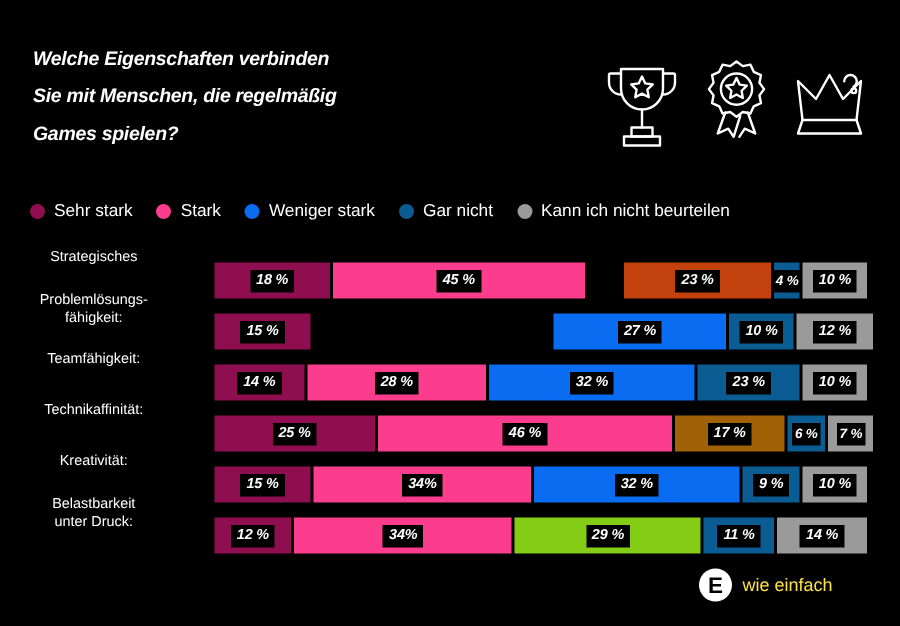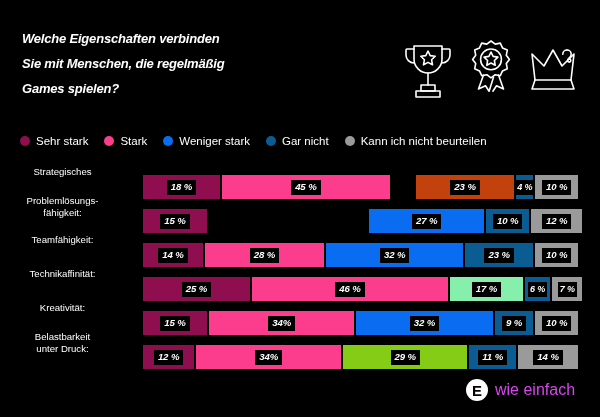--- a/index.html
+++ b/index.html
@@ -131,22 +131,22 @@
     background: #ffffff;
     color: #000000;
     font-size: 15px;
     font-weight: bold;
     display: flex;
     align-items: center;
     justify-content: center;
     line-height: 1;
   }
   #logo-text {
-    color: #d946ef;
-    font-size: 16px;
+    color: #fde047;
+    font-size: 12px;
     line-height: 18px;
   }
 </style>
 </head>
 <body>
 
 <div id="page">
 
   <div id="title">
       <span class="tline">Welche Eigenschaften verbinden</span>
@@ -278,21 +278,21 @@
         <div class="row-label">
           <span>Technikaffinität:</span>
         </div>
         <div class="bars">
           <div class="seg" style="left: 0px; width: 106.75px; background: rgb(142, 14, 80);">
             <span class="seg-val">25 %</span>
           </div>
           <div class="seg" style="left: 108.75px; width: 196.42px; background: rgb(252, 61, 141);">
             <span class="seg-val">46 %</span>
           </div>
-          <div class="seg" style="left: 307.17px; width: 72.59px; background: #86efac;">
+          <div class="seg" style="left: 307.17px; width: 72.59px; background: #a16207;">
             <span class="seg-val">17 %</span>
           </div>
           <div class="seg narrow" style="left: 381.76px; width: 25.62px; background: rgb(11, 92, 147);">
             <span class="seg-val">6 %</span>
           </div>
           <div class="seg narrow" style="left: 409.38px; width: 29.89px; background: rgb(154, 154, 154);">
             <span class="seg-val">7 %</span>
           </div>
         </div>
       </div>

